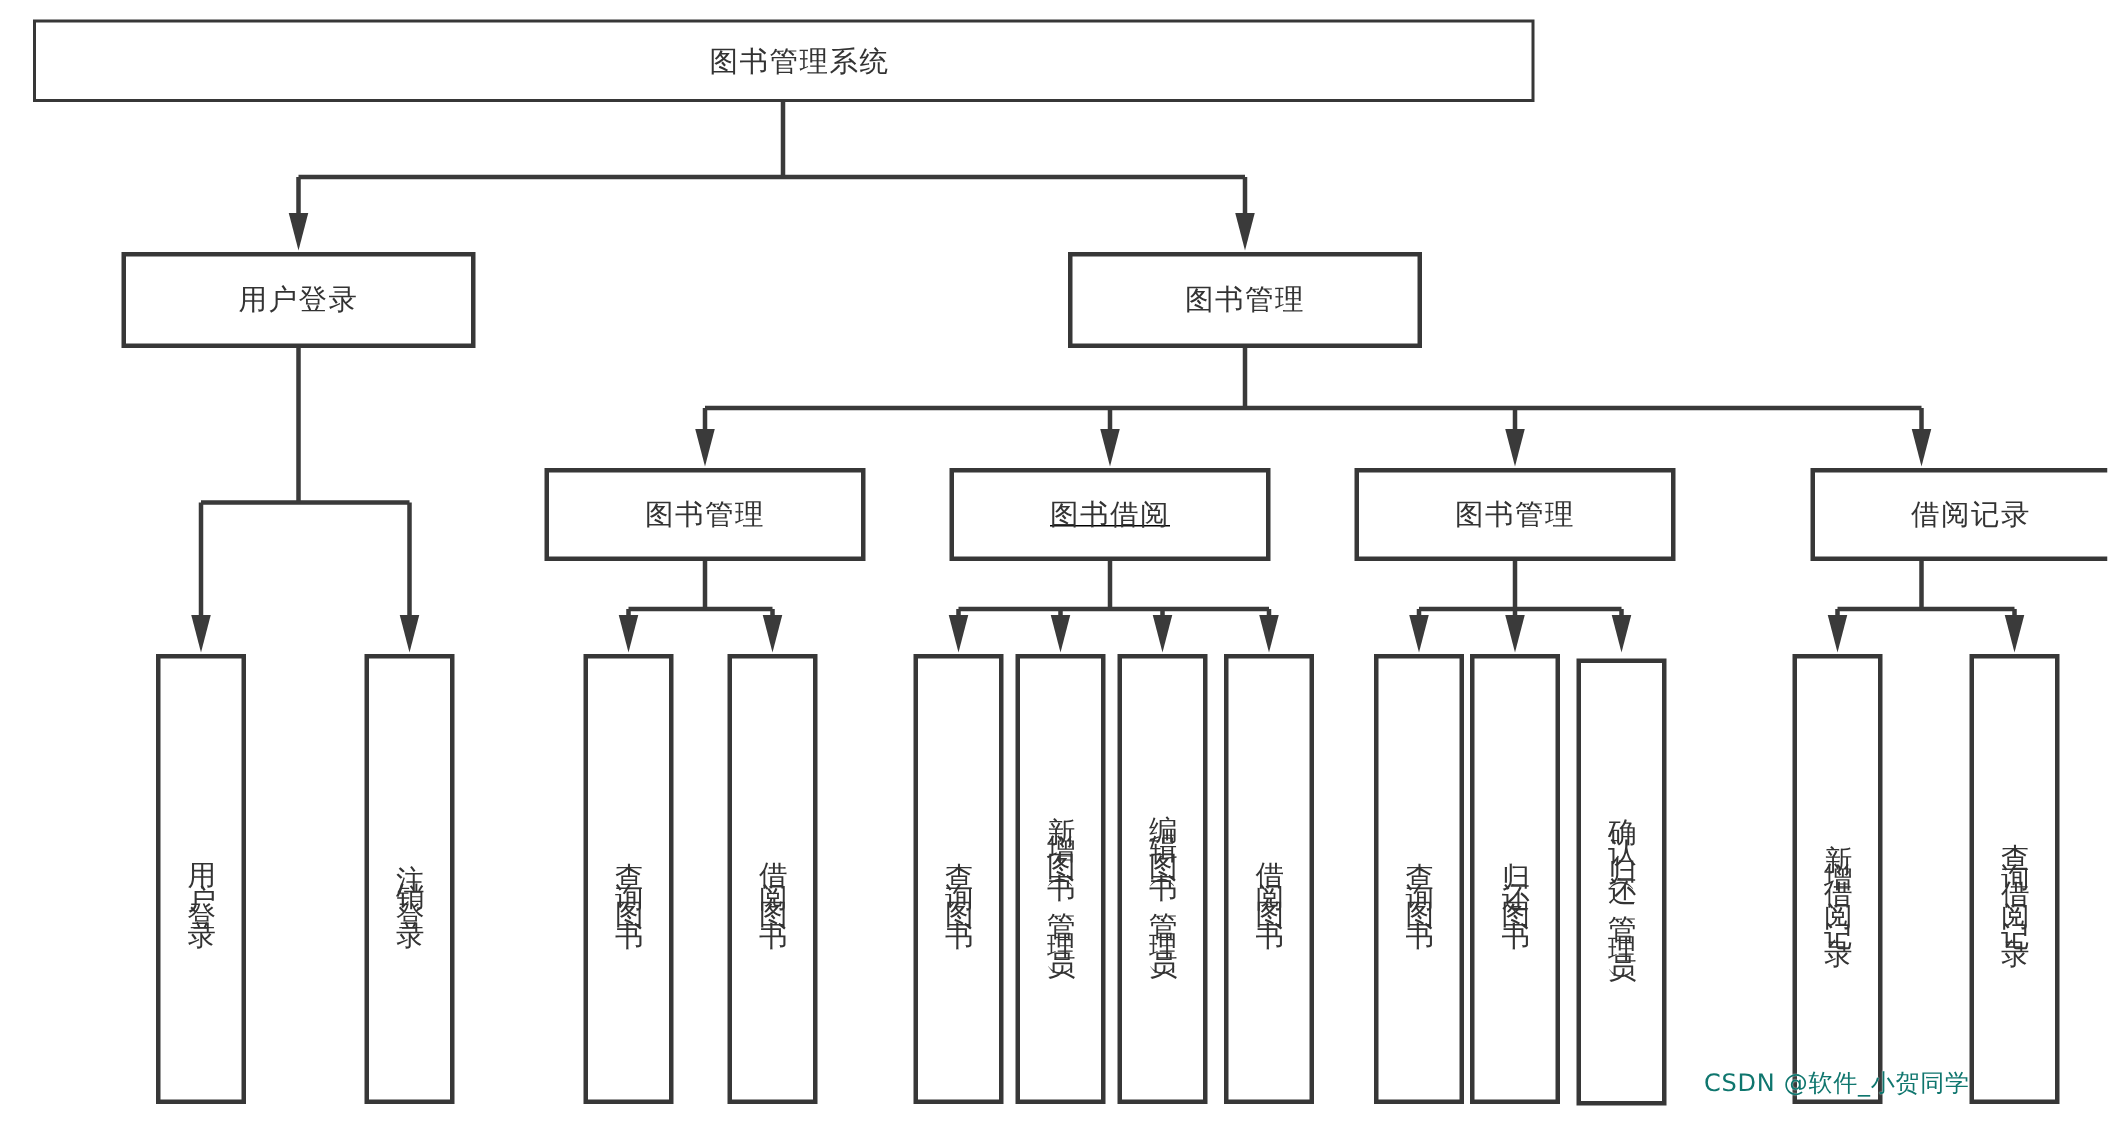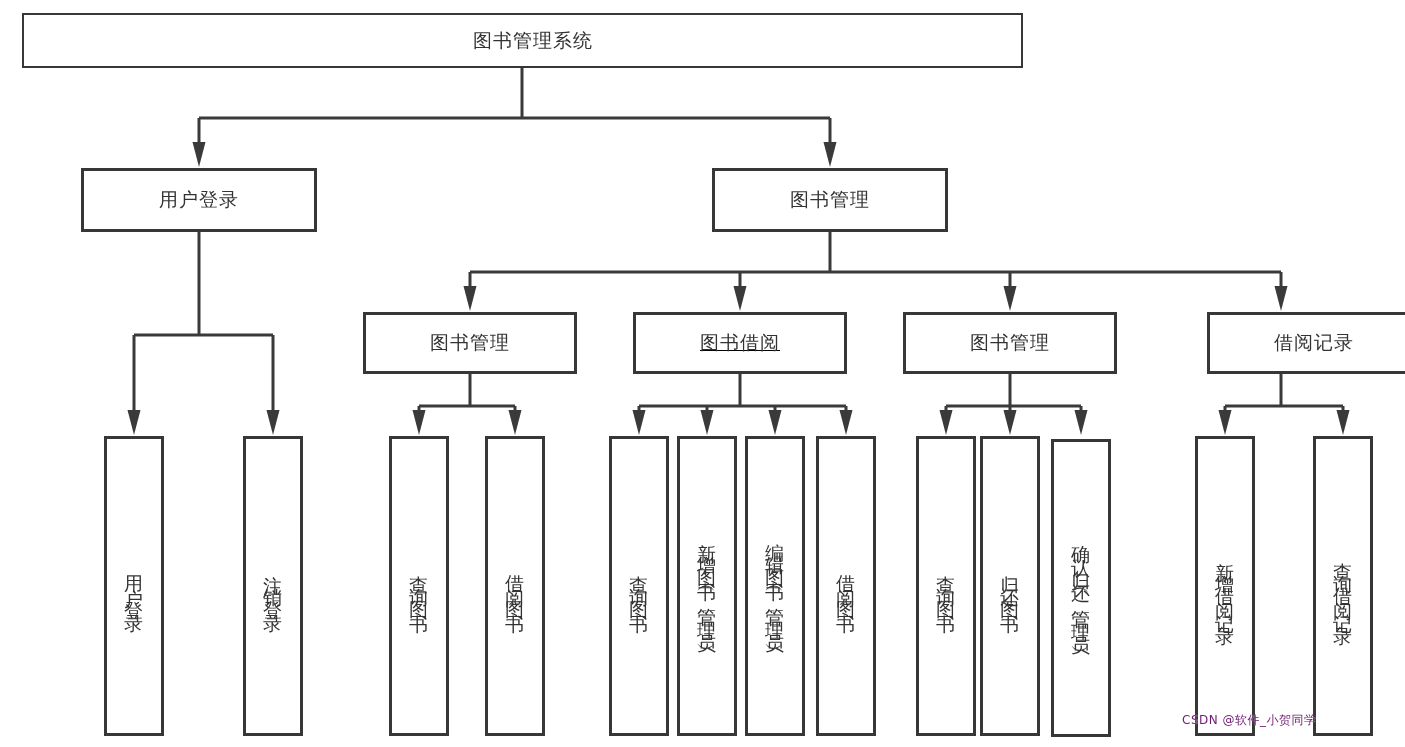--- a/index.html
+++ b/index.html
@@ -32,23 +32,23 @@
   }
   .node.leaf .lbl {
     writing-mode:vertical-rl;
     text-orientation:mixed;
     letter-spacing:13px;
     line-height:1;
     white-space:normal;
   }
   #watermark {
     position:absolute;
-    left:1182px; top:712px;
-    font-size:12px;
-    color:#701a75;
+    left:1136px; top:712px;
+    font-size:16px;
+    color:#0f766e;
     letter-spacing:0.5px;
     white-space:nowrap;
     z-index:6;
     text-shadow:0 0 1px #ffffff;
   }
 </style>
 </head>
 <body>
 
 <div id="canvas">

